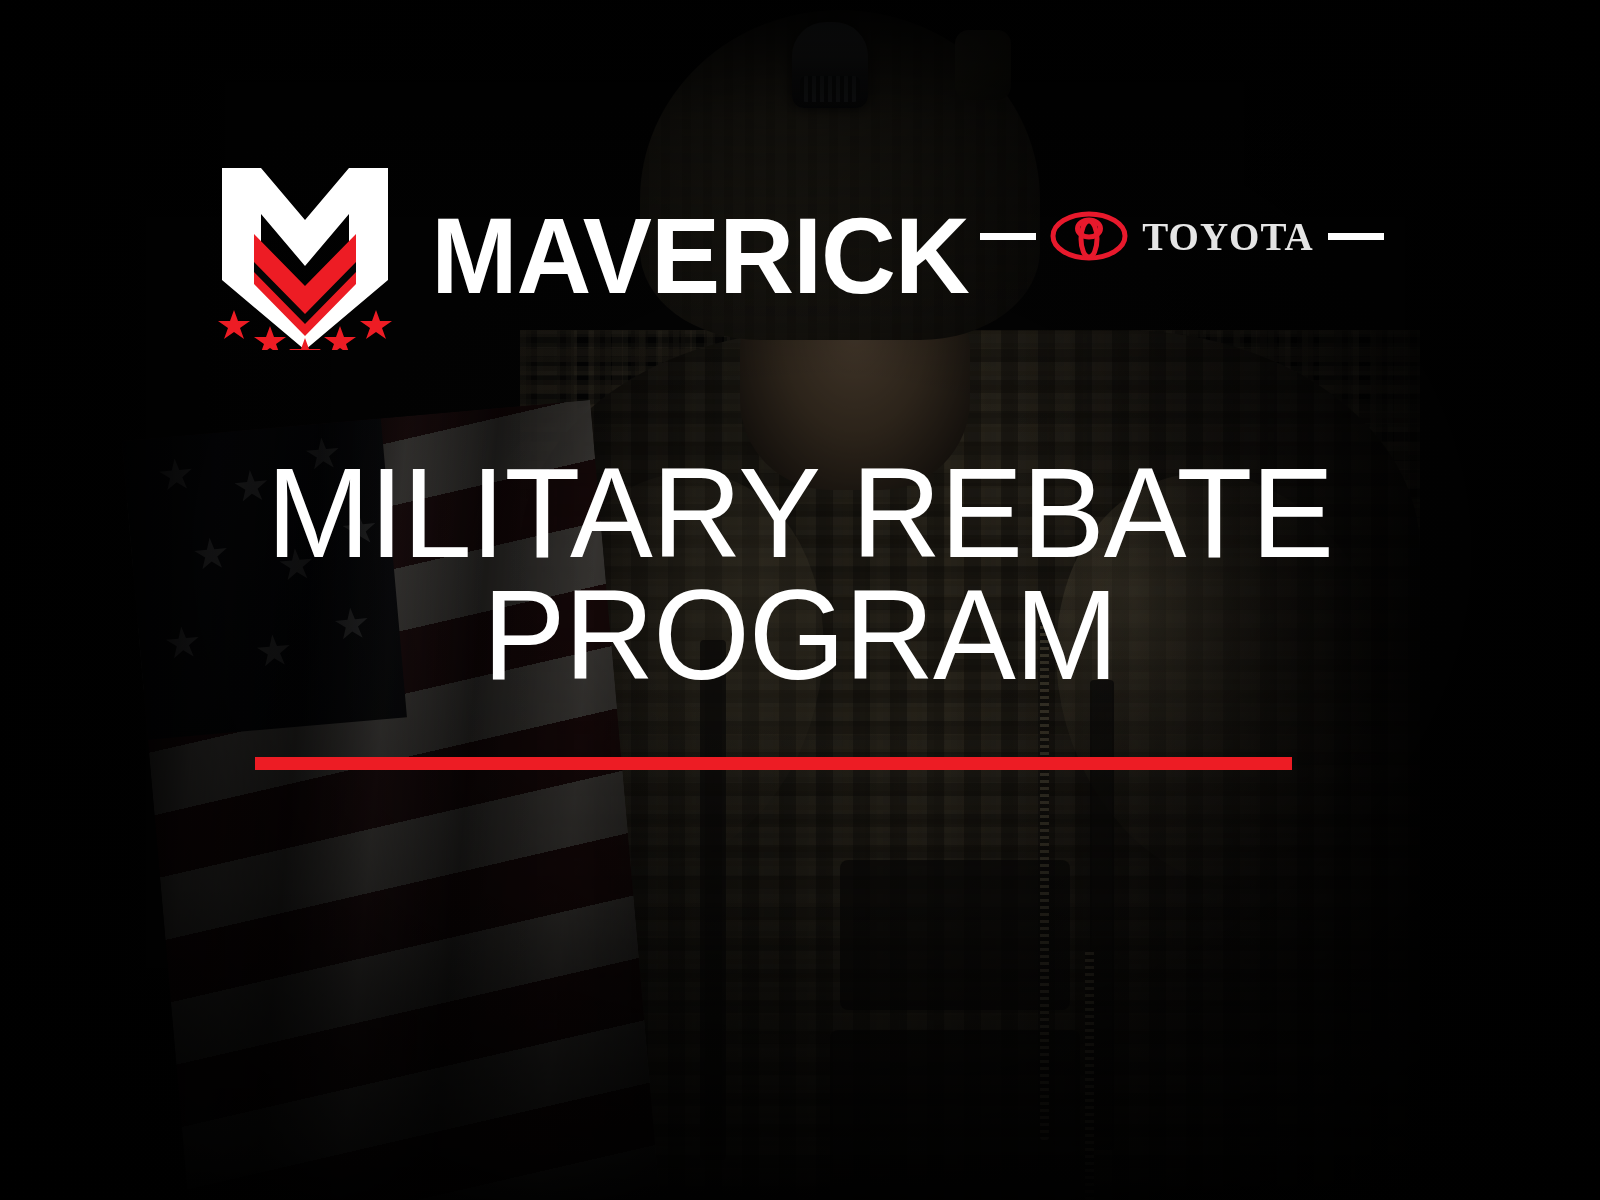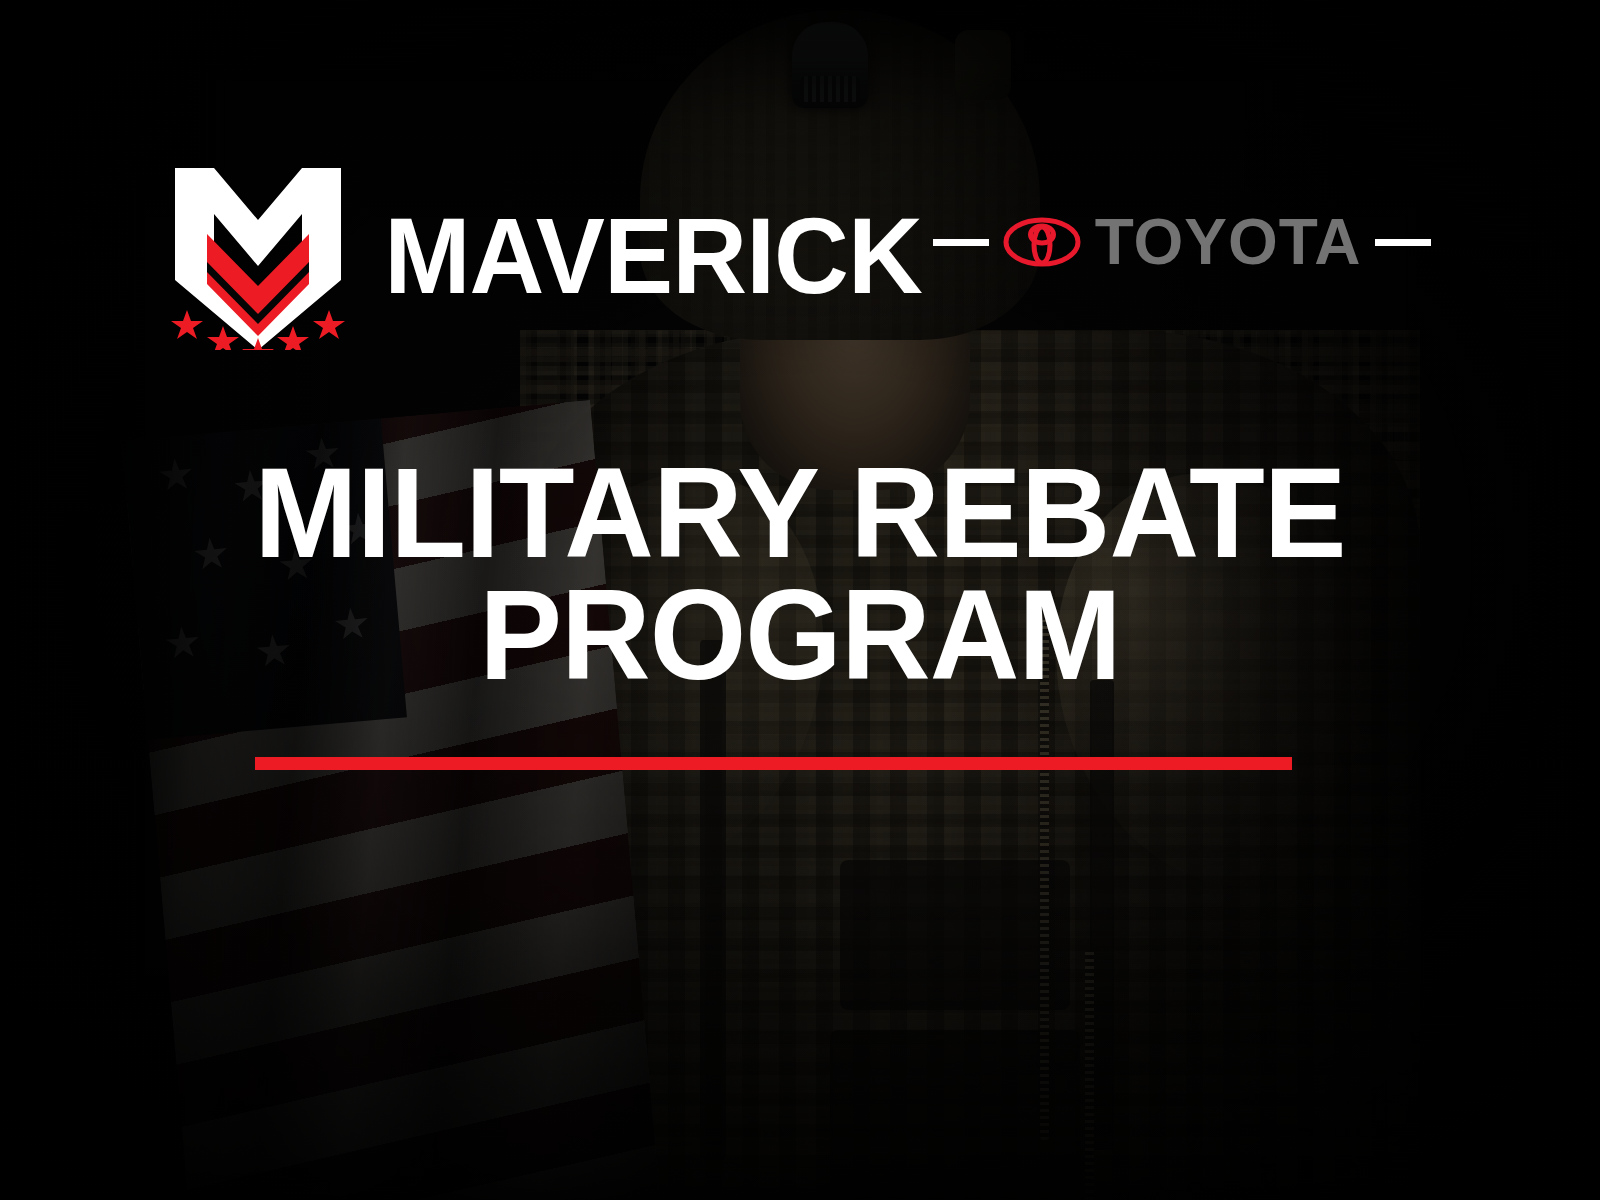--- a/index.html
+++ b/index.html
@@ -183,30 +183,30 @@
     white-space:nowrap;
     font-family:"Liberation Sans", sans-serif;
   }
   .toyota-row{
     display:flex;align-items:center;justify-content:center;gap:14px;
     margin-top:6px;width:100%;
   }
   .rule{height:7px;background:#ffffff;flex:1 1 auto;min-width:56px;}
   .toyota-mark{flex:0 0 auto;display:block;}
   .toyota-text{
-    font-size:64px;font-weight:700;color:#737373;letter-spacing:1px;
+    font-size:39px;font-weight:700;color:#e5e5e5;letter-spacing:1px;
     white-space:nowrap;line-height:1;
-    font-family:Liberation Sans, sans-serif;
+    font-family:Liberation Serif, serif;
   }
 
   
   .headline{
     position:absolute; left:0; right:0; top:452px;
     text-align:center; color:#fff;
-    font-weight:700;
+    font-weight:400;
     font-size:128px;
     line-height:.95;
     letter-spacing:-1px;
     text-transform:uppercase;
   }
   .headline .l{display:block;transform:scaleX(.97);}
 
   .divider{
     position:absolute;
     left:255px; top:757px; width:1037px; height:13px;

